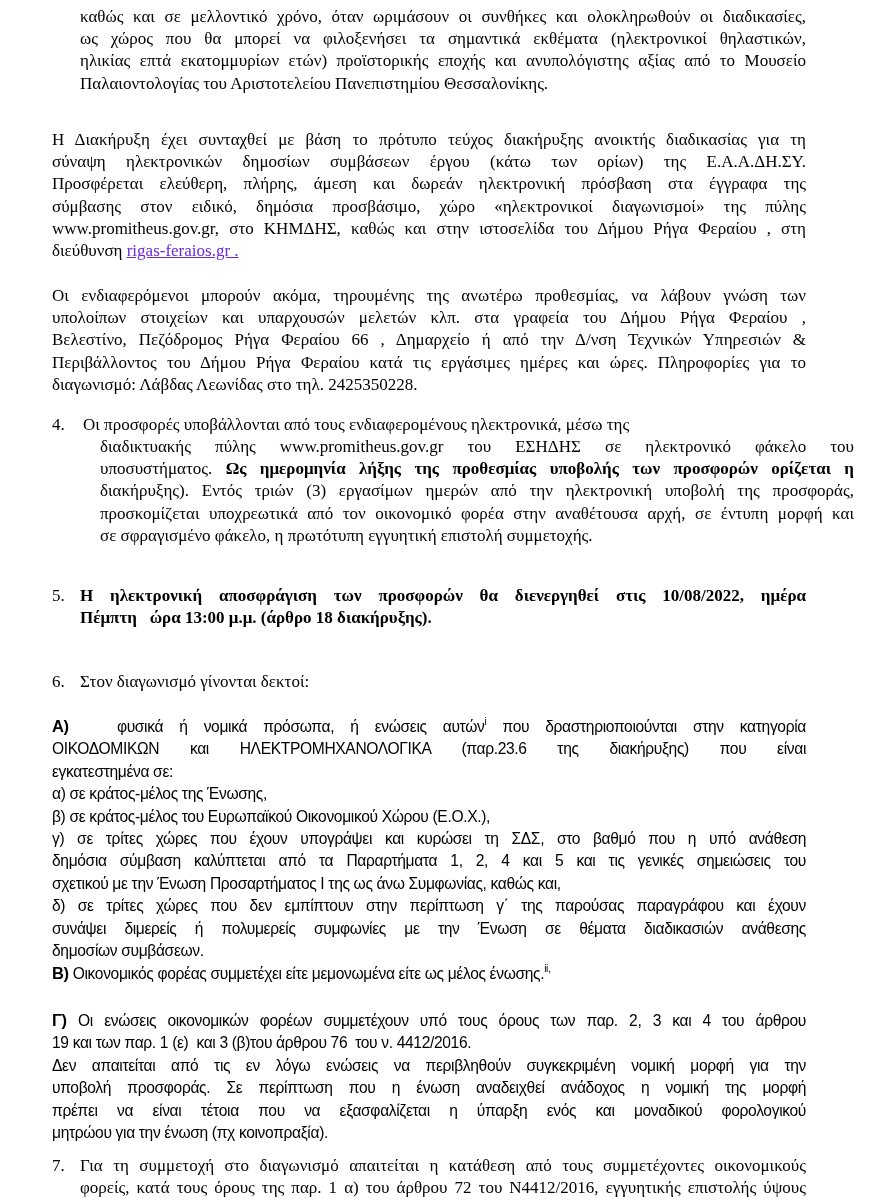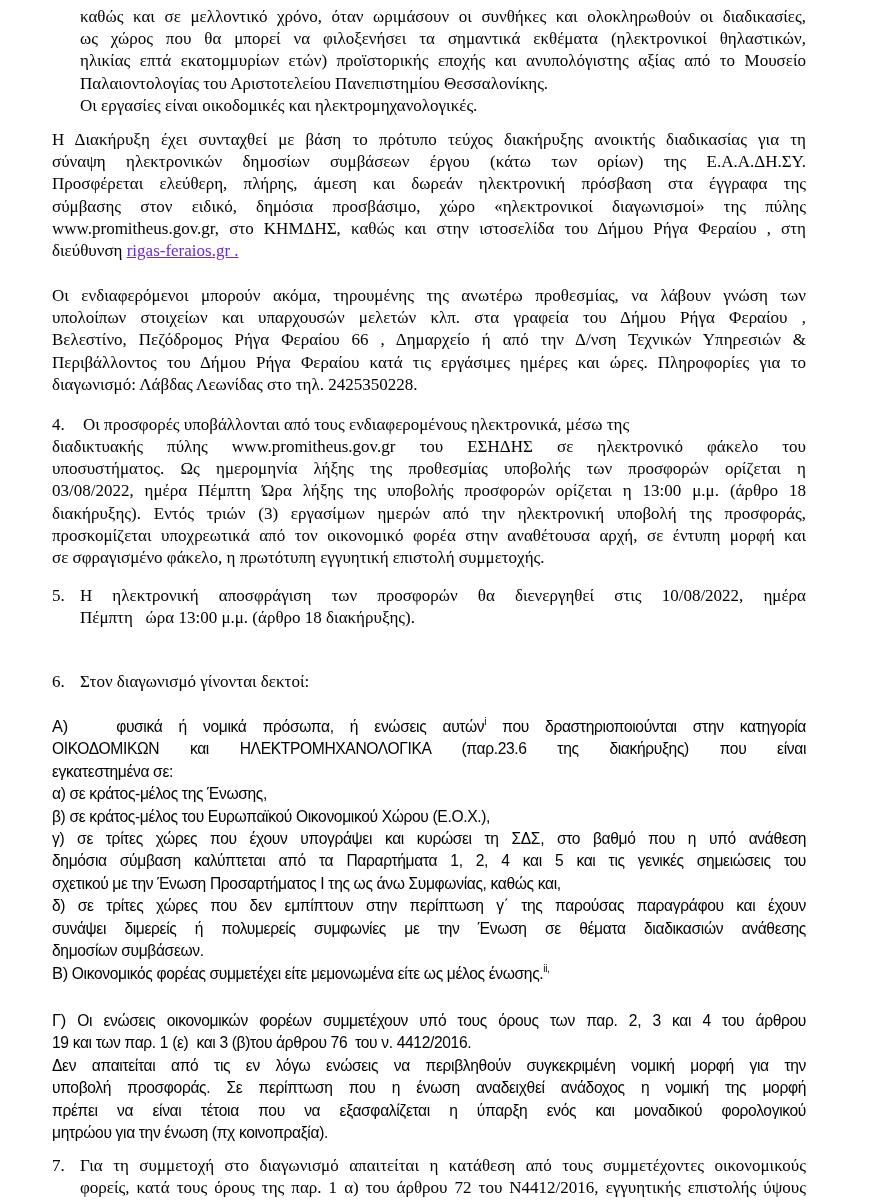--- a/index.html
+++ b/index.html
@@ -4,37 +4,36 @@
   <style>
     html, body { margin: 0; padding: 0; background: #ffffff; }
     body { width: 870px; height: 1200px; overflow: hidden; position: relative; color: #000; }
     .page { position: absolute; left: 0; top: 0; width: 870px; height: 1200px; }
     .serif { font-family: "Liberation Serif", serif; font-size: 17px; line-height: 22.2px; }
     .sansc { font-family: "Liberation Sans", sans-serif; font-size: 15.6px; line-height: 22.4px; letter-spacing: -0.35px; }
     .blk { position: absolute; left: 52px; width: 754px; text-align: justify; }
     .indent { left: 80px; width: 726px; }
     .line { display: block; white-space: nowrap; }
     .jline { display: block; text-align: justify; text-align-last: justify; }
-    b { font-weight: normal; }
+    b { font-weight: bold; }
     a.link { color: #6d28d9; text-decoration: underline; }
     .num { position: absolute; left: 52px; }
     .numtext { position: absolute; left: 80px; width: 726px; }
     sup { font-size: 10px; vertical-align: 7px; line-height: 0; }
   </style>
 </head>
 <body>
 
 <div class="page">
 
   <div class="blk indent serif" style="top:6px;">
     <span class="jline">καθώς και σε μελλοντικό χρόνο, όταν ωριμάσουν οι συνθήκες και ολοκληρωθούν οι διαδικασίες,</span>
     <span class="jline">ως χώρος που θα μπορεί να φιλοξενήσει τα σημαντικά εκθέματα (ηλεκτρονικοί θηλαστικών,</span>
     <span class="jline">ηλικίας επτά εκατομμυρίων ετών) προϊστορικής εποχής και ανυπολόγιστης αξίας από το Μουσείο</span>
     <span class="line">Παλαιοντολογίας του Αριστοτελείου Πανεπιστημίου Θεσσαλονίκης.</span>
-    <span class="line">Οι εργασίες είναι οικοδομικές και ηλεκτρομηχανολογικές.</span>
   </div>
 
   <div class="blk serif" style="top:129px;">
     <span class="jline">Η Διακήρυξη έχει συνταχθεί με βάση το πρότυπο τεύχος διακήρυξης ανοικτής διαδικασίας για τη</span>
     <span class="jline">σύναψη ηλεκτρονικών δημοσίων συμβάσεων έργου (κάτω των ορίων) της Ε.Α.Α.ΔΗ.ΣΥ.</span>
     <span class="jline">Προσφέρεται ελεύθερη, πλήρης, άμεση και δωρεάν ηλεκτρονική πρόσβαση στα έγγραφα της</span>
     <span class="jline">σύμβασης στον ειδικό, δημόσια προσβάσιμο, χώρο «ηλεκτρονικοί διαγωνισμοί» της πύλης</span>
     <span class="jline">www.promitheus.gov.gr, στο ΚΗΜΔΗΣ, καθώς και στην ιστοσελίδα του Δήμου Ρήγα Φεραίου , στη</span>
     <span class="line"><span>διεύθυνση </span><a class="link" href="#">rigas-feraios.gr .</a></span>
   </div>
@@ -44,24 +43,23 @@
     <span class="jline">υπολοίπων στοιχείων και υπαρχουσών μελετών κλπ. στα γραφεία του Δήμου Ρήγα Φεραίου ,</span>
     <span class="jline">Βελεστίνο, Πεζόδρομος Ρήγα Φεραίου 66 , Δημαρχείο ή από την Δ/νση Τεχνικών Υπηρεσιών &amp;</span>
     <span class="jline">Περιβάλλοντος του Δήμου Ρήγα Φεραίου κατά τις εργάσιμες ημέρες και ώρες. Πληροφορίες για το</span>
     <span class="line">διαγωνισμό: Λάβδας Λεωνίδας στο τηλ. 2425350228.</span>
   </div>
 
   <div class="serif" style="position:absolute; top:414px; left:52px;">
     <span>4.</span>
     <span style="margin-left:14px;text-align:center;">Οι προσφορές υποβάλλονται από τους ενδιαφερομένους ηλεκτρονικά, μέσω της</span>
   </div>
-  <div class="blk serif" style="top:436px;">
+  <div class="blk serif" style="top:436px;margin-left:48px;">
     <span class="jline">διαδικτυακής πύλης www.promitheus.gov.gr του ΕΣΗΔΗΣ σε ηλεκτρονικό φάκελο του</span>
     <span class="jline"><span>υποσυστήματος. </span><b>Ως ημερομηνία λήξης της προθεσμίας υποβολής των προσφορών ορίζεται η</b></span>
-    <span class="jline"><b>03/08/2022, ημέρα Πέμπτη Ώρα λήξης της υποβολής προσφορών ορίζεται η 13:00 μ.μ.</b><span> (άρθρο 18</span></span>
     <span class="jline">διακήρυξης). Εντός τριών (3) εργασίμων ημερών από την ηλεκτρονική υποβολή της προσφοράς,</span>
     <span class="jline">προσκομίζεται υποχρεωτικά από τον οικονομικό φορέα στην αναθέτουσα αρχή, σε έντυπη μορφή και</span>
     <span class="line">σε σφραγισμένο φάκελο, η πρωτότυπη εγγυητική επιστολή συμμετοχής.</span>
   </div>
 
   <div class="serif" style="position:absolute; top:585px; left:0; width:870px;">
     <span class="num">5.</span>
     <div class="numtext" style="text-align:justify;">
       <b class="jline">Η ηλεκτρονική αποσφράγιση των προσφορών θα διενεργηθεί στις 10/08/2022, ημέρα</b>
       <b class="line" style="white-space:pre;">Πέμπτη   ώρα 13:00 μ.μ. (άρθρο 18 διακήρυξης).</b>

